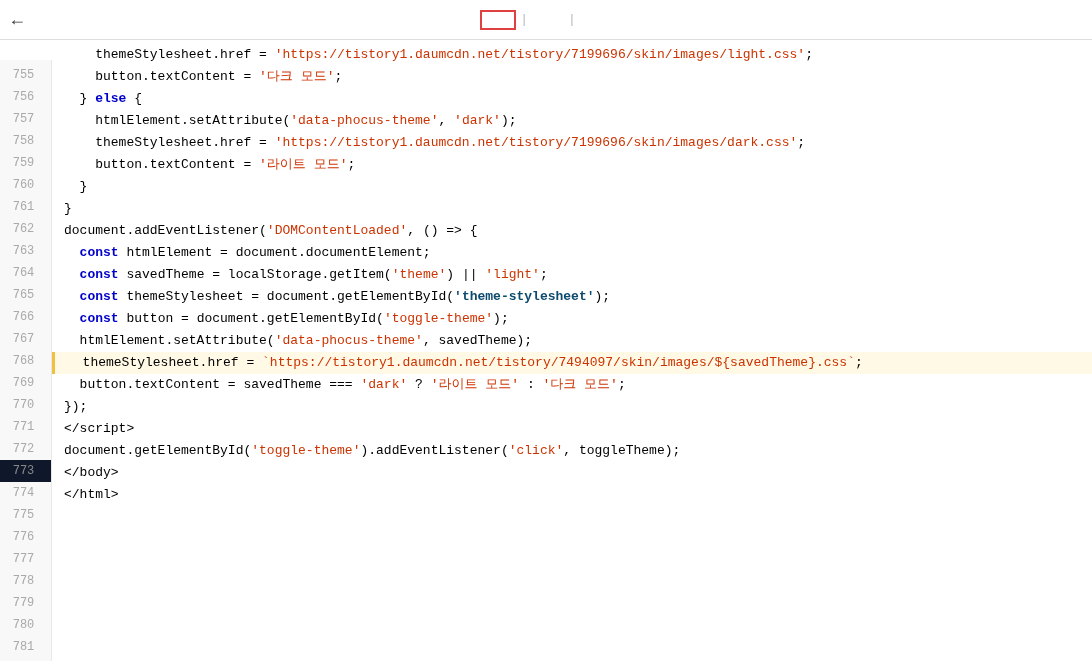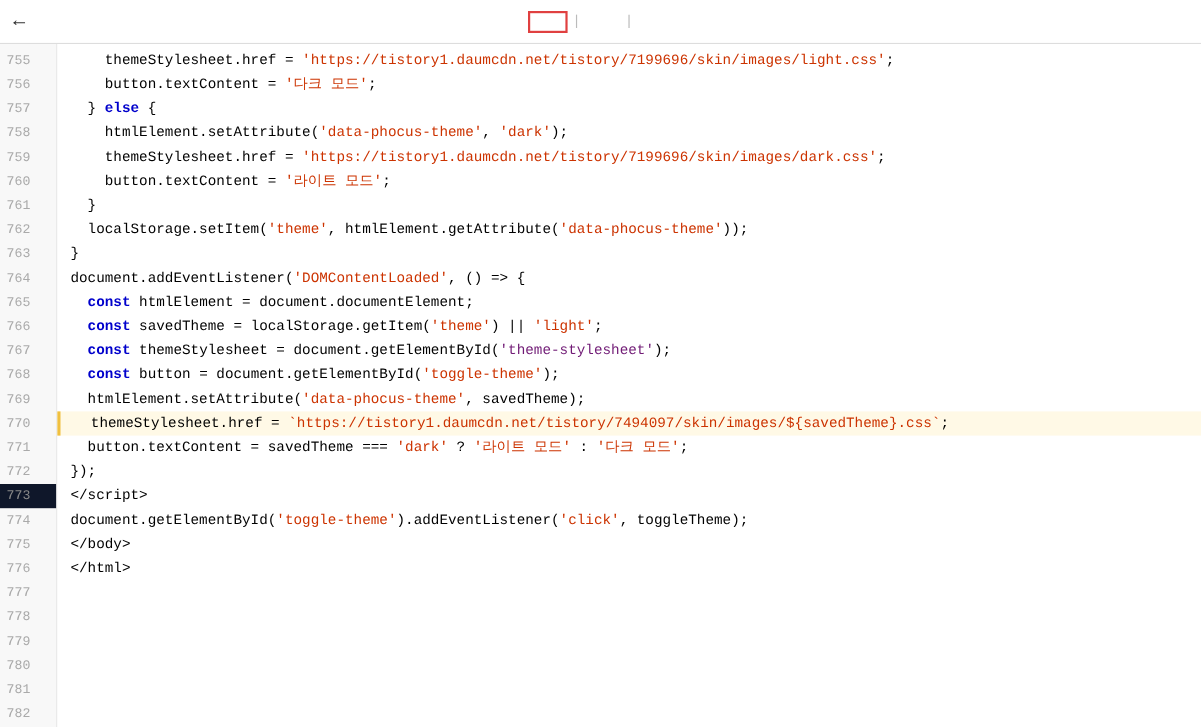--- a/index.html
+++ b/index.html
@@ -55,22 +55,23 @@
       display: flex;
       height: calc(661px - 40px);
       overflow-y: auto;
       background: #fff;
     }
     .line-numbers {
       background: #f8f8f8;
       border-right: 1px solid #e8e8e8;
       padding: 4px 0;
       min-width: 52px;
-      text-align: left;
+      text-align: center;
       user-select: none;
+      margin-top: 20px;
     }
     .line-num {
       display: block;
       padding: 0 10px 0 6px;
       color: #aaa;
       line-height: 22px;
       font-size: 12px;
     }
     .line-num.highlighted {
       background: #0f172a;
@@ -140,27 +141,26 @@
     </div>
   <div class="code-lines" id="code-content">
       <div class="code-line"><span>    themeStylesheet.href = </span><span style="color: rgb(204, 51, 0);">'https://tistory1.daumcdn.net/tistory/7199696/skin/images/light.css'</span><span>;</span></div>
       <div class="code-line"><span>    button.textContent = </span><span style="color: rgb(204, 51, 0);">'다크 모드'</span><span>;</span></div>
       <div class="code-line"><span>  } </span><span style="color: rgb(0, 0, 204); font-weight: bold;">else</span><span> {</span></div>
       <div class="code-line"><span>    htmlElement.setAttribute(</span><span style="color: rgb(204, 51, 0);">'data-phocus-theme'</span><span>, </span><span style="color: rgb(204, 51, 0);">'dark'</span><span>);</span></div>
       <div class="code-line"><span>    themeStylesheet.href = </span><span style="color: rgb(204, 51, 0);">'https://tistory1.daumcdn.net/tistory/7199696/skin/images/dark.css'</span><span>;</span></div>
       <div class="code-line"><span>    button.textContent = </span><span style="color: rgb(204, 51, 0);">'라이트 모드'</span><span>;</span></div>
       <div class="code-line"><span>  }</span></div>
       <div class="code-line"></div>
-      <div class="code-line"><span>  localStorage.setItem(</span><span style="color: rgb(204, 51, 0);">'theme'</span><span>, htmlElement.getAttribute(</span><span style="color: rgb(204, 51, 0);">'data-phocus-theme'</span><span>));</span></div>
       <div class="code-line"><span>}</span></div>
       <div class="code-line"></div>
       <div class="code-line"><span>document.addEventListener(</span><span style="color: rgb(204, 51, 0);">'DOMContentLoaded'</span><span>, () =&gt; {</span></div>
       <div class="code-line"><span>  </span><span style="color: rgb(0, 0, 204); font-weight: bold;">const</span><span> htmlElement = document.documentElement;</span></div>
       <div class="code-line"><span>  </span><span style="color: rgb(0, 0, 204); font-weight: bold;">const</span><span> savedTheme = localStorage.getItem(</span><span style="color: rgb(204, 51, 0);">'theme'</span><span>) || </span><span style="color: rgb(204, 51, 0);">'light'</span><span>;</span></div>
-      <div class="code-line"><span>  </span><span style="color: rgb(0, 0, 204); font-weight: bold;">const</span><span> themeStylesheet = document.getElementById(</span><span style="color: #701a75;">'theme-stylesheet'</span><span>);</span></div>
+      <div class="code-line"><span>  </span><span style="color: rgb(0, 0, 204); font-weight: bold;">const</span><span> themeStylesheet = document.getElementById(</span><span style="color: #0c4a6e; font-weight: bold;">'theme-stylesheet'</span><span>);</span></div>
       <div class="code-line"><span>  </span><span style="color: rgb(0, 0, 204); font-weight: bold;">const</span><span> button = document.getElementById(</span><span style="color: rgb(204, 51, 0);">'toggle-theme'</span><span>);</span></div>
       <div class="code-line"></div>
       <div class="code-line"><span>  htmlElement.setAttribute(</span><span style="color: rgb(204, 51, 0);">'data-phocus-theme'</span><span>, savedTheme);</span></div>
       <div class="code-line highlighted"><span>  themeStylesheet.href = </span><span style="color: rgb(204, 51, 0);">`https://tistory1.daumcdn.net/tistory/7494097/skin/images/${savedTheme}.css`</span><span>;</span></div>
       <div class="code-line"></div>
       <div class="code-line"><span>  button.textContent = savedTheme === </span><span style="color: rgb(204, 51, 0);">'dark'</span><span> ? </span><span style="color: rgb(204, 51, 0);">'라이트 모드'</span><span> : </span><span style="color: rgb(204, 51, 0);">'다크 모드'</span><span>;</span></div>
       <div class="code-line"><span>});</span></div>
       <div class="code-line"></div>
       <div class="code-line"><span>&lt;/</span><span>script&gt;</span></div>
       <div class="code-line"><span>document.getElementById(</span><span style="color: rgb(204, 51, 0);">'toggle-theme'</span><span>).addEventListener(</span><span style="color: rgb(204, 51, 0);">'click'</span><span>, toggleTheme);</span></div>

